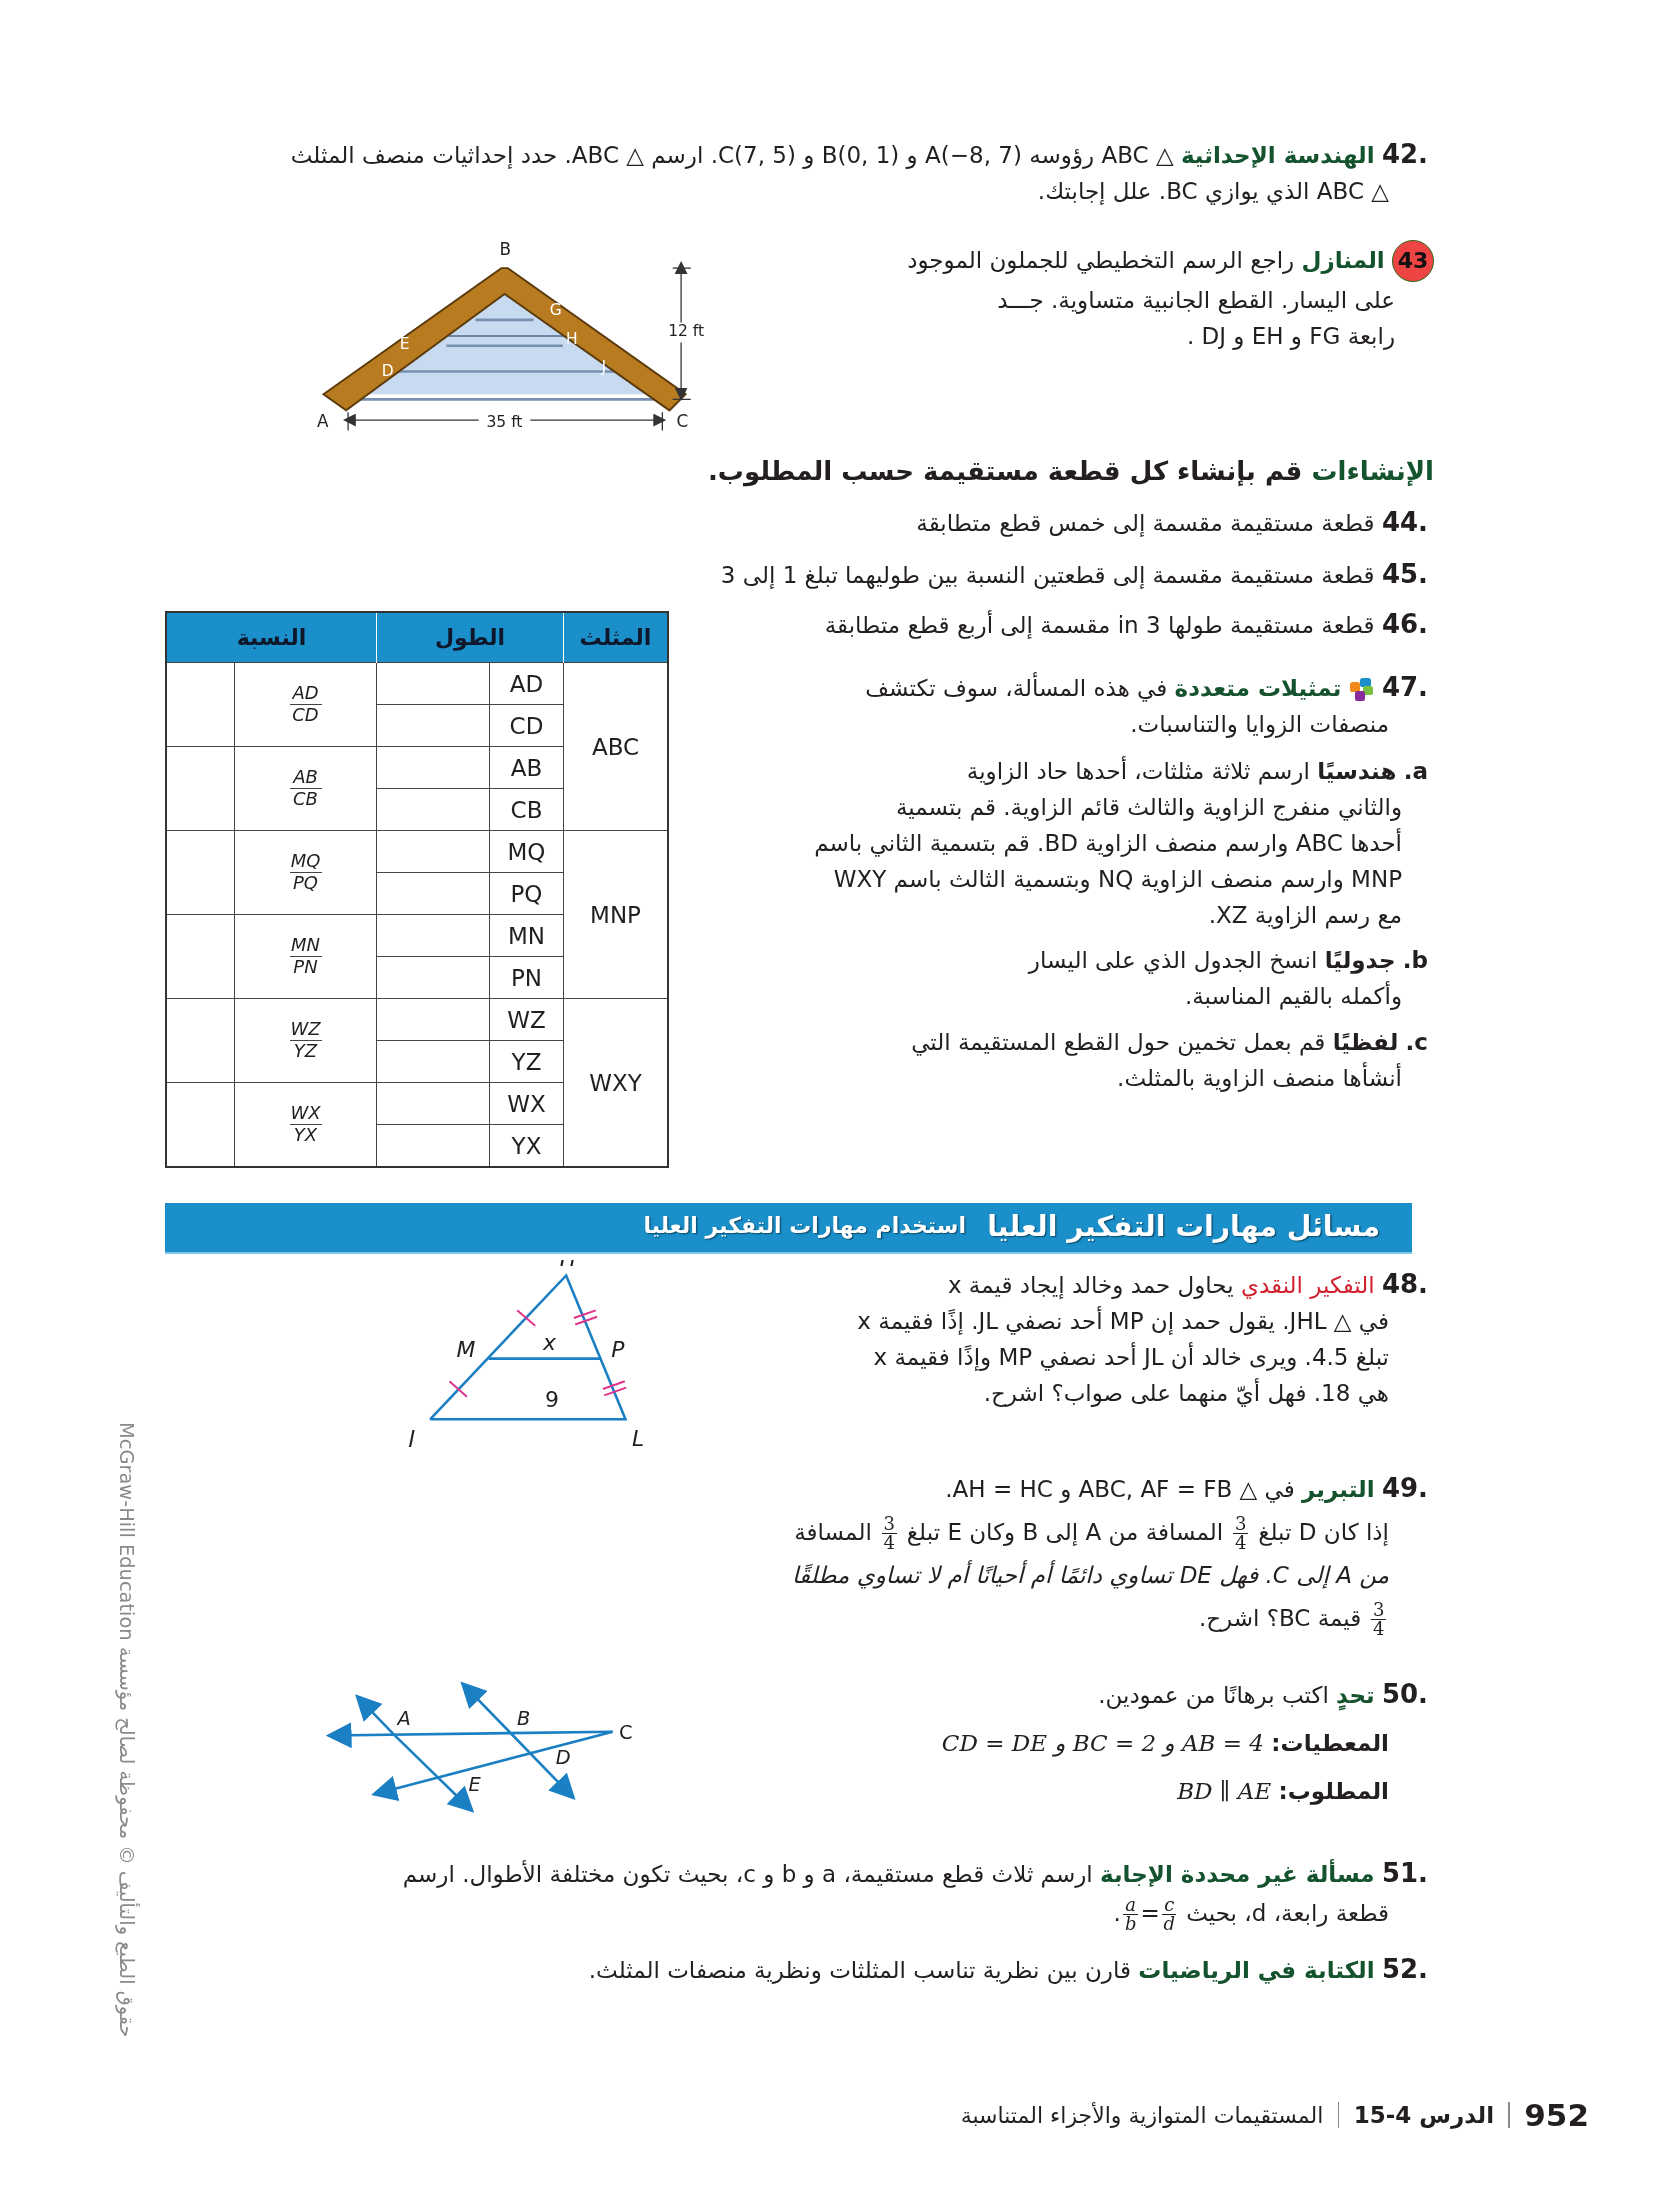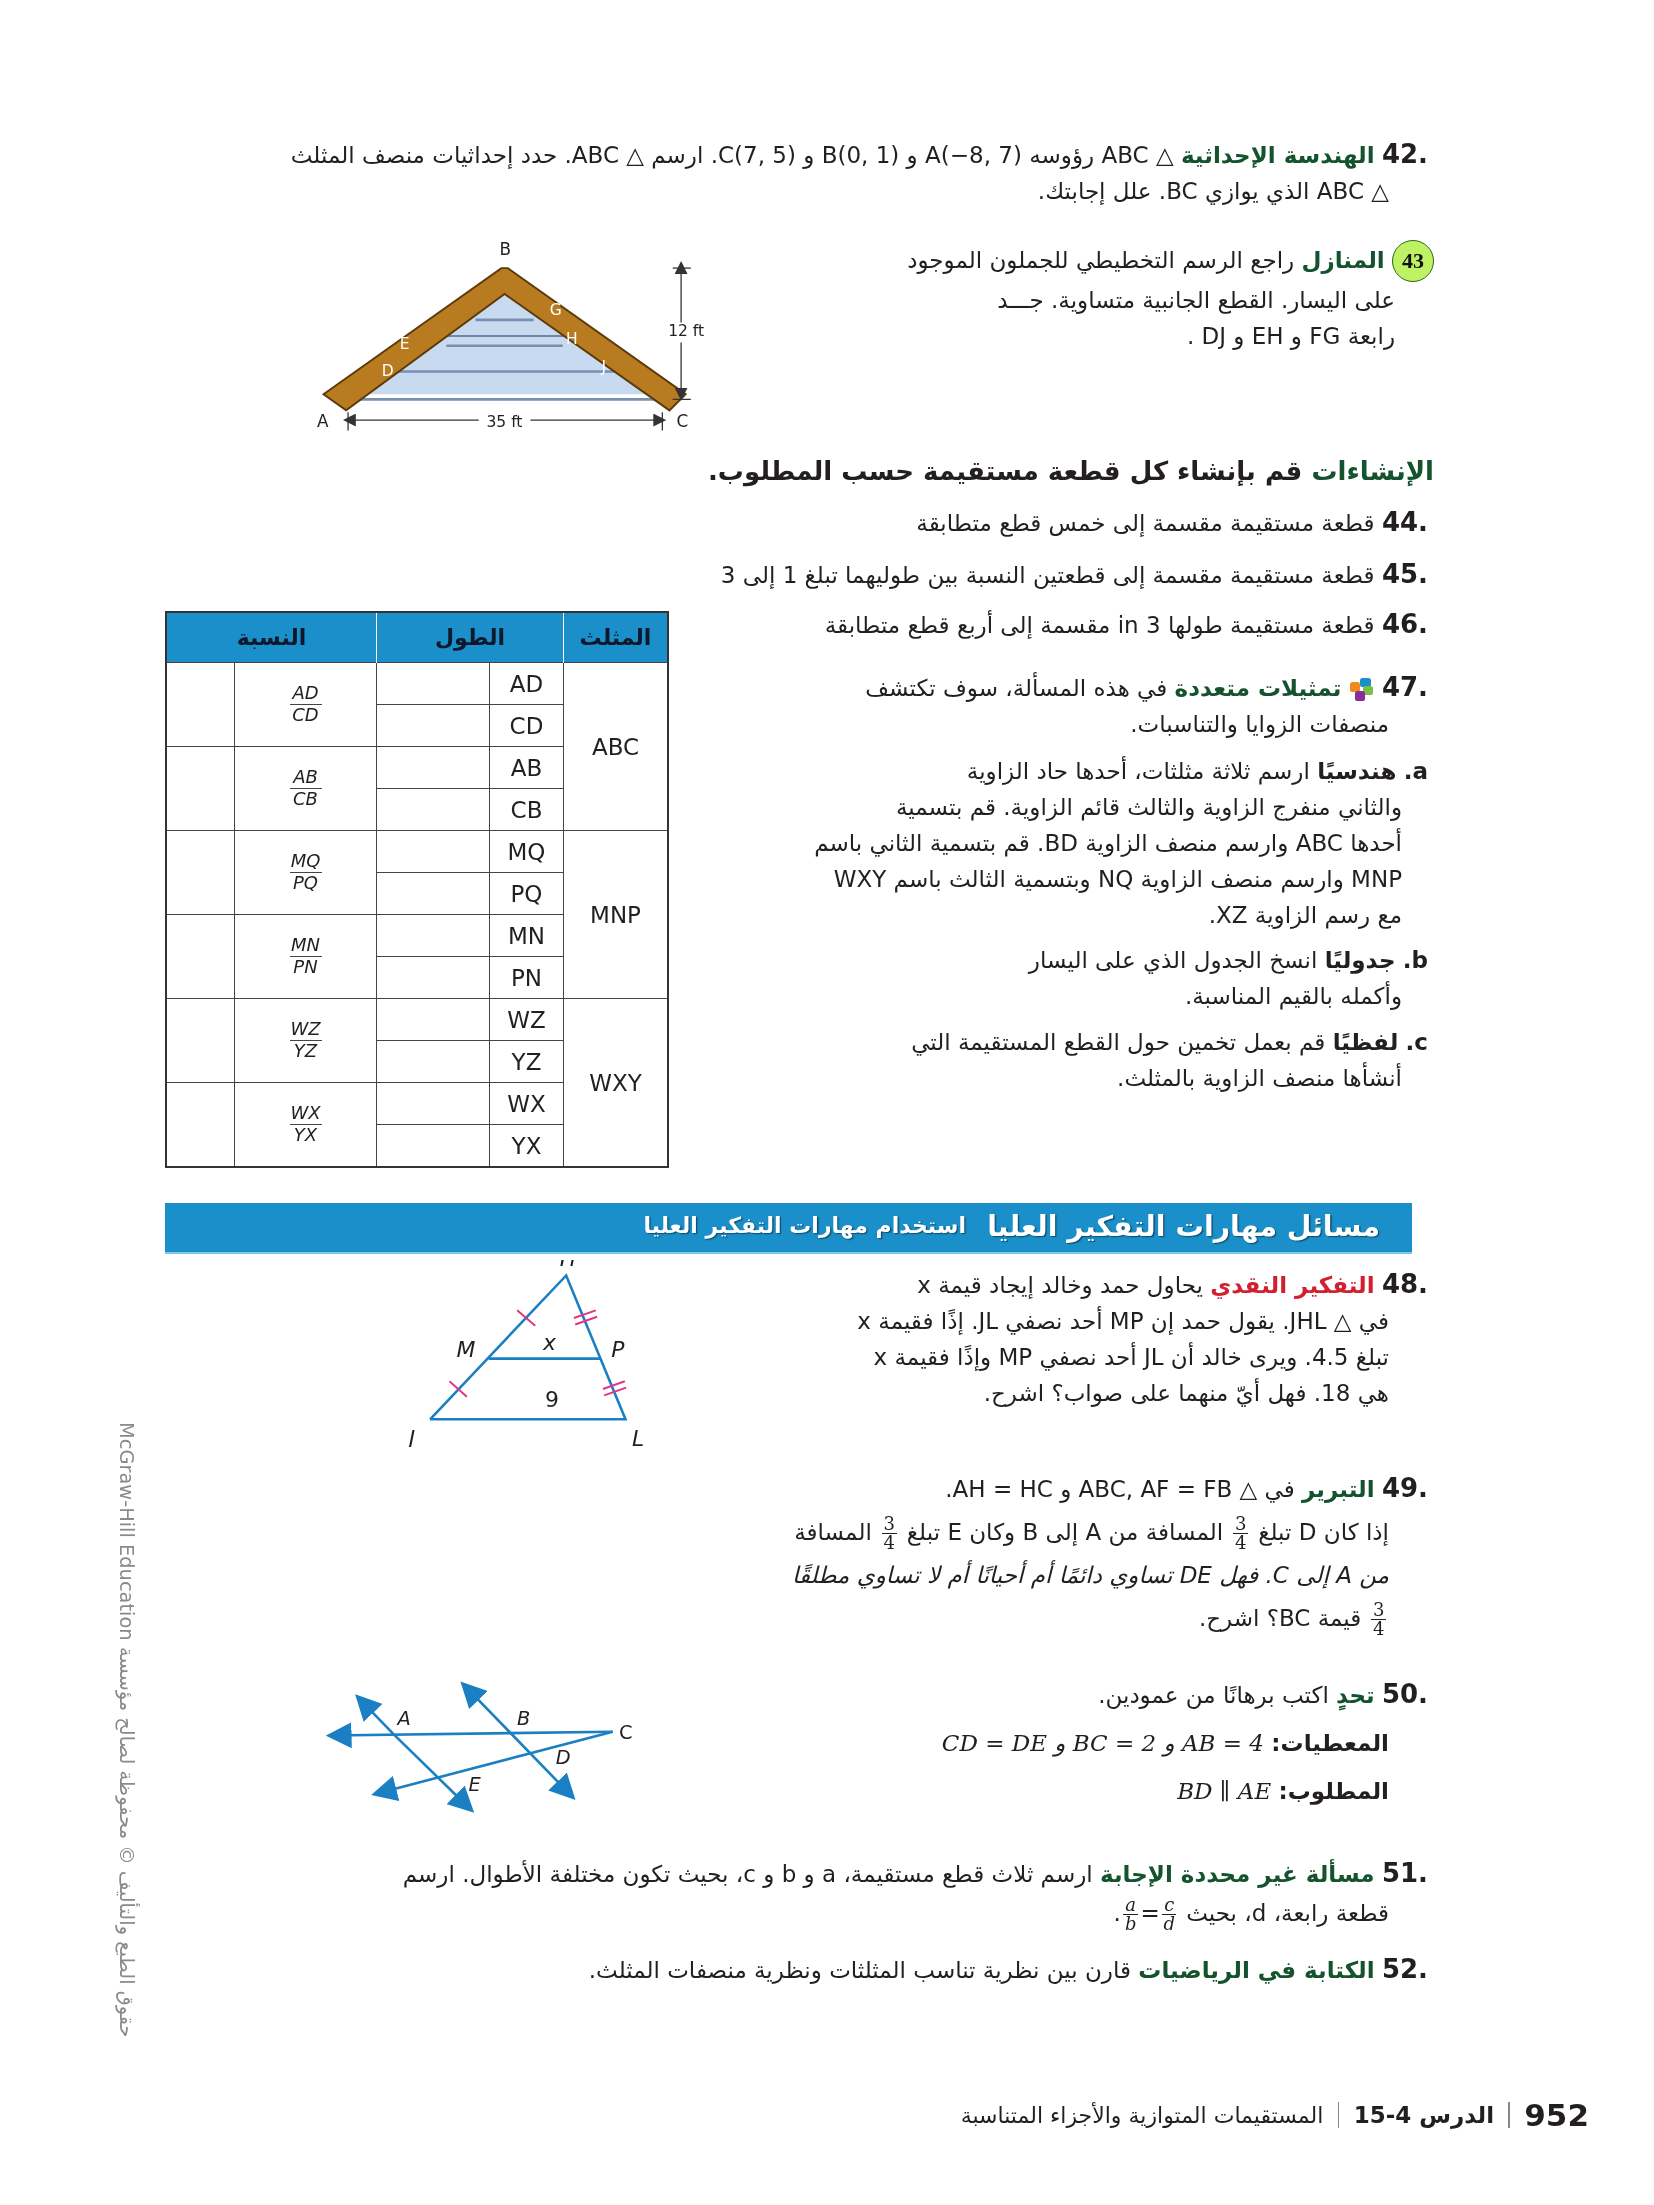--- a/index.html
+++ b/index.html
@@ -5,26 +5,26 @@
   html, body { margin: 0; padding: 0; background: #ffffff; }
   body {
     width: 1654px; height: 2205px; position: relative; overflow: hidden;
     font-family: "DejaVu Sans", sans-serif; color: #231f20;
   }
   .abs { position: absolute; }
   .rtl { direction: rtl; text-align: right; }
   .q { font-size: 23px; line-height: 36px; }
   .qnum { font-weight: bold; font-size: 26px; }
   .kw-blue { color: #14532d; font-weight: bold; }
-  .kw-red { color: #d3202f; font-weight: bold; }
+  .kw-red { color: #d3202f; font-weight: normal; }
   .bold { font-weight: bold; }
   .math { font-family: "DejaVu Serif", serif; font-style: italic; }
   .frac { display: inline-flex; flex-direction: column; align-items: center; vertical-align: middle; font-family: "DejaVu Serif", serif; font-size: 18px; line-height: 18px; margin: 0 2.6px; }
   .frac .num { border-bottom: 1.3px solid #231f20; padding: 0 1.9px; }
-  .green-badge { display: inline-block; width: 40px; height: 40px; border-radius: 50%; background: #bef264; border: 1.9px solid #2c6b1a; color: #111; font-weight: bold; font-size: 22px; line-height: 40px; text-align: center; vertical-align: middle; font-family: Liberation Serif, serif; }
+  .green-badge { display: inline-block; width: 40px; height: 40px; border-radius: 50%; background: #ef4444; border: 1.9px solid #2c6b1a; color: #111; font-weight: bold; font-size: 22px; line-height: 40px; text-align: center; vertical-align: middle; }
 
   
   .tbl { position: absolute; left: 165px; top: 611px; width: 504px; border: 2.6px solid #333; border-collapse: collapse; font-family: "DejaVu Sans", sans-serif; }
   .tbl th { background: #1b8fc9; color: #0f172a; font-size: 22px; height: 47px; border-right: 1.9px solid #fff; direction: rtl; }
   .tbl td { border: 1.3px solid #444; font-size: 23px; text-align: center; height: 39px; }
   .tbl td.ratio { font-style: italic; font-size: 18px; line-height: 20.7px; }
   .tbl td.ratio span.n { display: block; border-bottom: 1.9px solid #444; width: 32px; margin: 0 auto; }
 
   .banner { position: absolute; left: 165px; top: 1203px; width: 1247px; height: 49px; background: #1b8fc9; border-bottom: 2.6px solid #7fc8ea; direction: rtl; }
   .banner .t1 { position: absolute; right: 32px; top: 6.5px; font-size: 28.4px; font-weight: bold; color: #fff; text-shadow: 1.3px 1.3px 1.3px #0b4b6b; }

